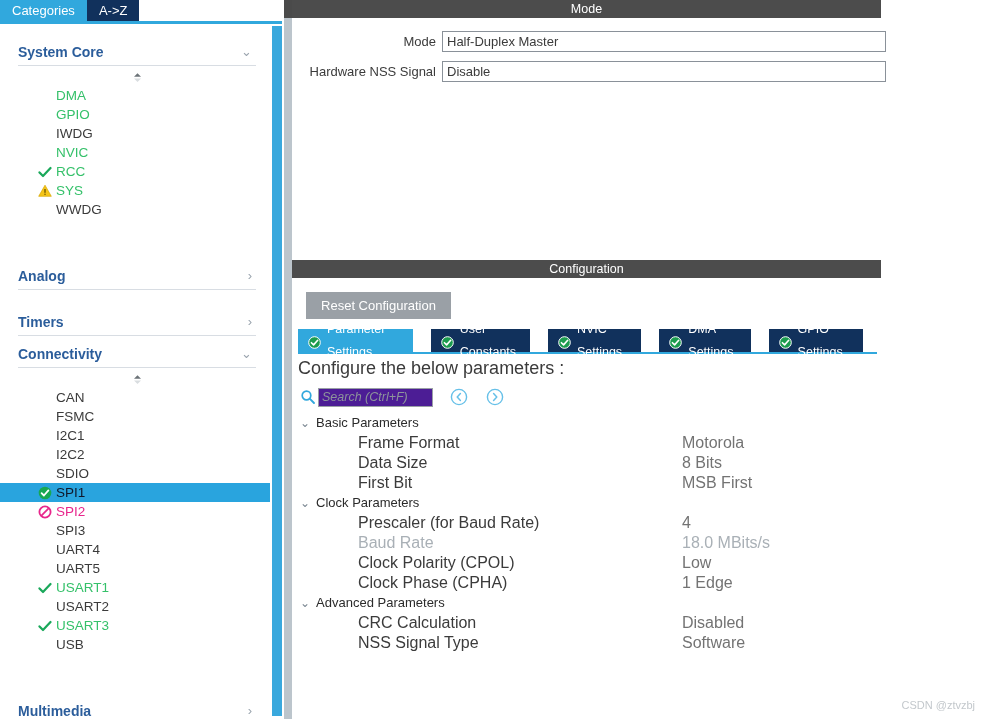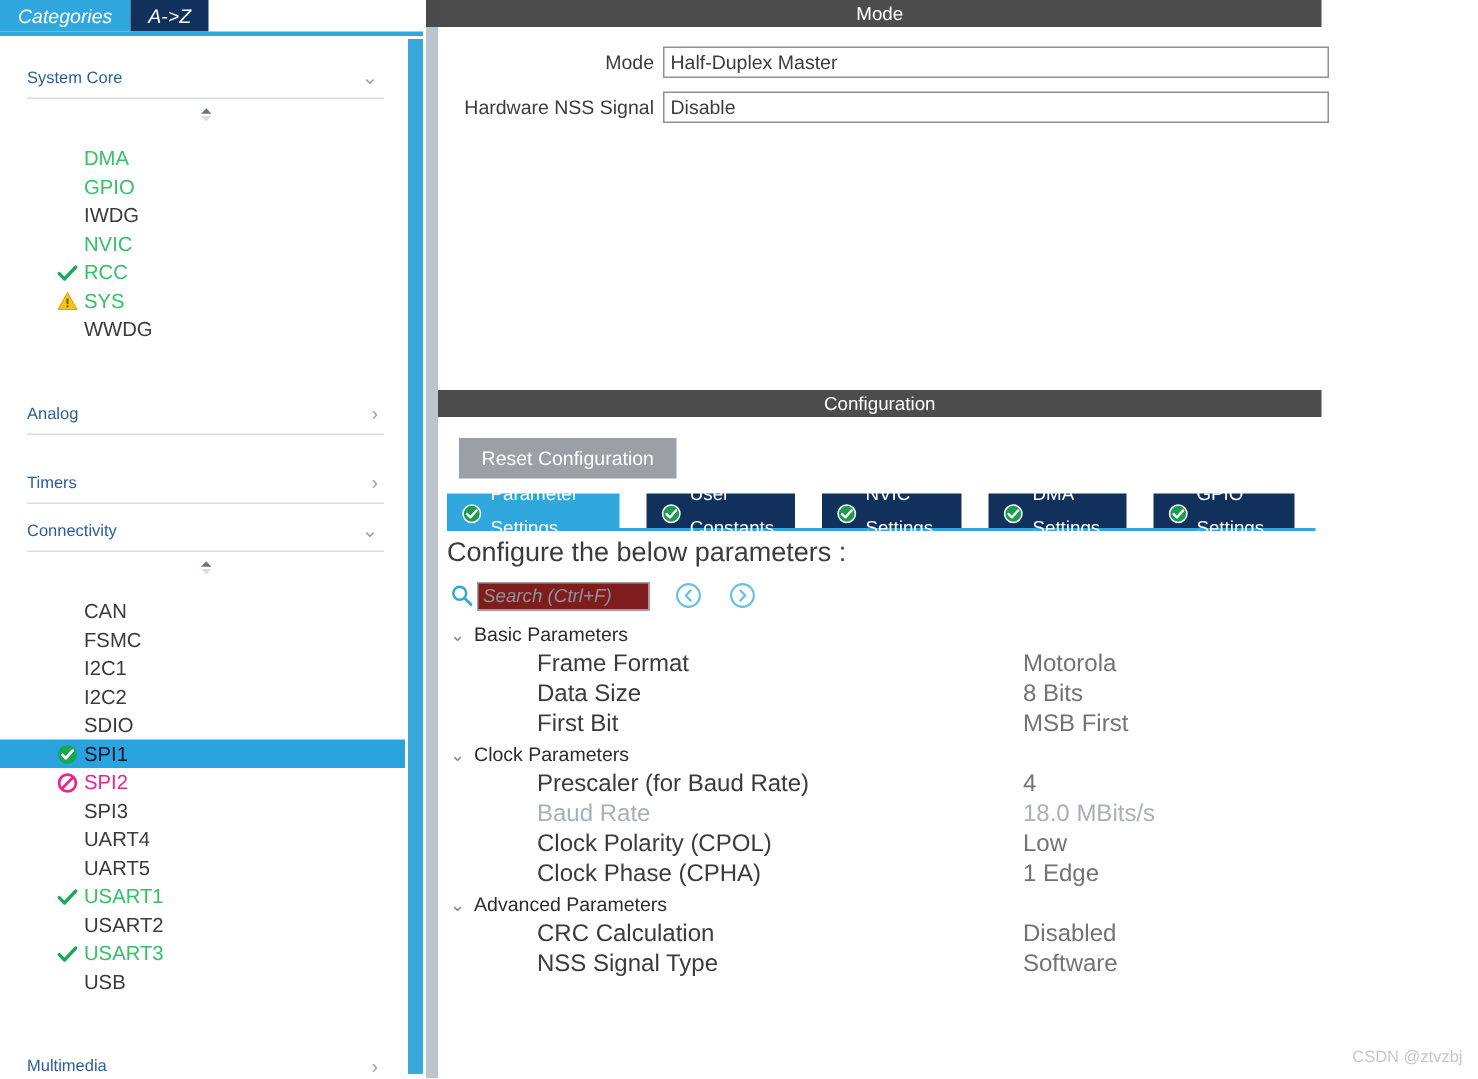--- a/index.html
+++ b/index.html
@@ -7,43 +7,43 @@
     width: 985px; height: 719px;
     font-family: "Liberation Sans", sans-serif;
     background: #ffffff;
     overflow: hidden;
   }
   #app { position: relative; width: 985px; height: 719px; background:#fff; }
 
   
   #sidebar { position:absolute; left:0; top:0; width:270px; height:719px; background:#fff; }
 
-  .tabbar { position:absolute; left:0; top:0; width:282px; height:21px; background:#ffffff;font-style:italic; }
+  .tabbar { position:absolute; left:0; top:0; width:282px; height:21px; background:#ffffff; }
   .tabbar .tab {
     float:left; height:21px; line-height:21px;
     padding:0 12px; font-size:13px; color:#ffffff; cursor:pointer;
   }
   .tab-active { background:#31a8dd; }
   .tab-inactive { background:#11315c; }
   .tabbar-underline { position:absolute; left:0; top:21px; width:282px; height:3px; background:#31a8dd; }
 
   .panel-left-inner { position:absolute; left:0; top:24px; width:270px; height:695px; overflow:hidden; }
 
   .section { position:absolute; left:18px; width:238px; }
   .section-head {
     height:28px; display:flex; align-items:center; justify-content:space-between;
     border-bottom:1px solid #d8dde3; cursor:pointer;
   }
-  .section-title { font-size:11px; color:#2b5d9b; }
+  .section-title { font-size:14px; color:#2b5d9b;font-weight:bold; }
   .chev { color:#9aa4ae; font-size:13px; line-height:1; padding-right:4px; }
 
   .spinner { text-align:center; margin-top:4px; height:14px; }
   .spinner svg { display:inline-block; }
 
-  .items { margin-top:12px; }
+  .items { margin-top:2px; }
   .item {
     height:19px; line-height:19px; font-size:13.5px;
     padding-left:38px; position:relative; color:#3b3b3b; cursor:pointer;
     white-space:nowrap;
   }
   .item.green  { color:#35c16a; }
   .item.pink   { color:#e8268c; }
   .item.sel    { background:#29a4de; color:#0f172a; margin-left:-18px; padding-left:56px; width:270px; }
   .ico { position:absolute; left:20px; top:3px; width:14px; height:14px; }
   .item.sel .ico { left:38px; }
@@ -96,21 +96,21 @@
   .cfgtabs-underline { height:2px; background:#31a8dd; margin-left:6px; margin-right:4px; }
 
   .cfg-note { font-size:18px; color:#3b3b3b; padding:4px 0 4px 6px; }
 
   .searchrow { display:flex; align-items:center; padding:4px 0 6px 8px; }
   .search-ico { width:16px; height:16px; margin-right:2px; }
   .search-input {
     width:115px; height:19px; border:1px solid #9aa0a6;
     font-size:12.5px; font-style:italic; color:#8d949b;
     padding-left:3px; font-family:"Liberation Sans", sans-serif;
-    background:#7f1d1d;
+    background:#4c1d95;
   }
   .search-input::placeholder { color:#8d949b; font-style:italic; opacity:1; }
   .navbtn { width:20px; height:20px; margin-left:16px; cursor:pointer; }
 
   .ptable { padding-left:8px; }
   .pgroup {
     height:20px; line-height:20px; font-size:13px; color:#2b2b2b;
     display:flex; align-items:center; cursor:pointer;
   }
   .pgroup .gchev { margin-right:6px; color:#7b8792; font-size:12px; }

